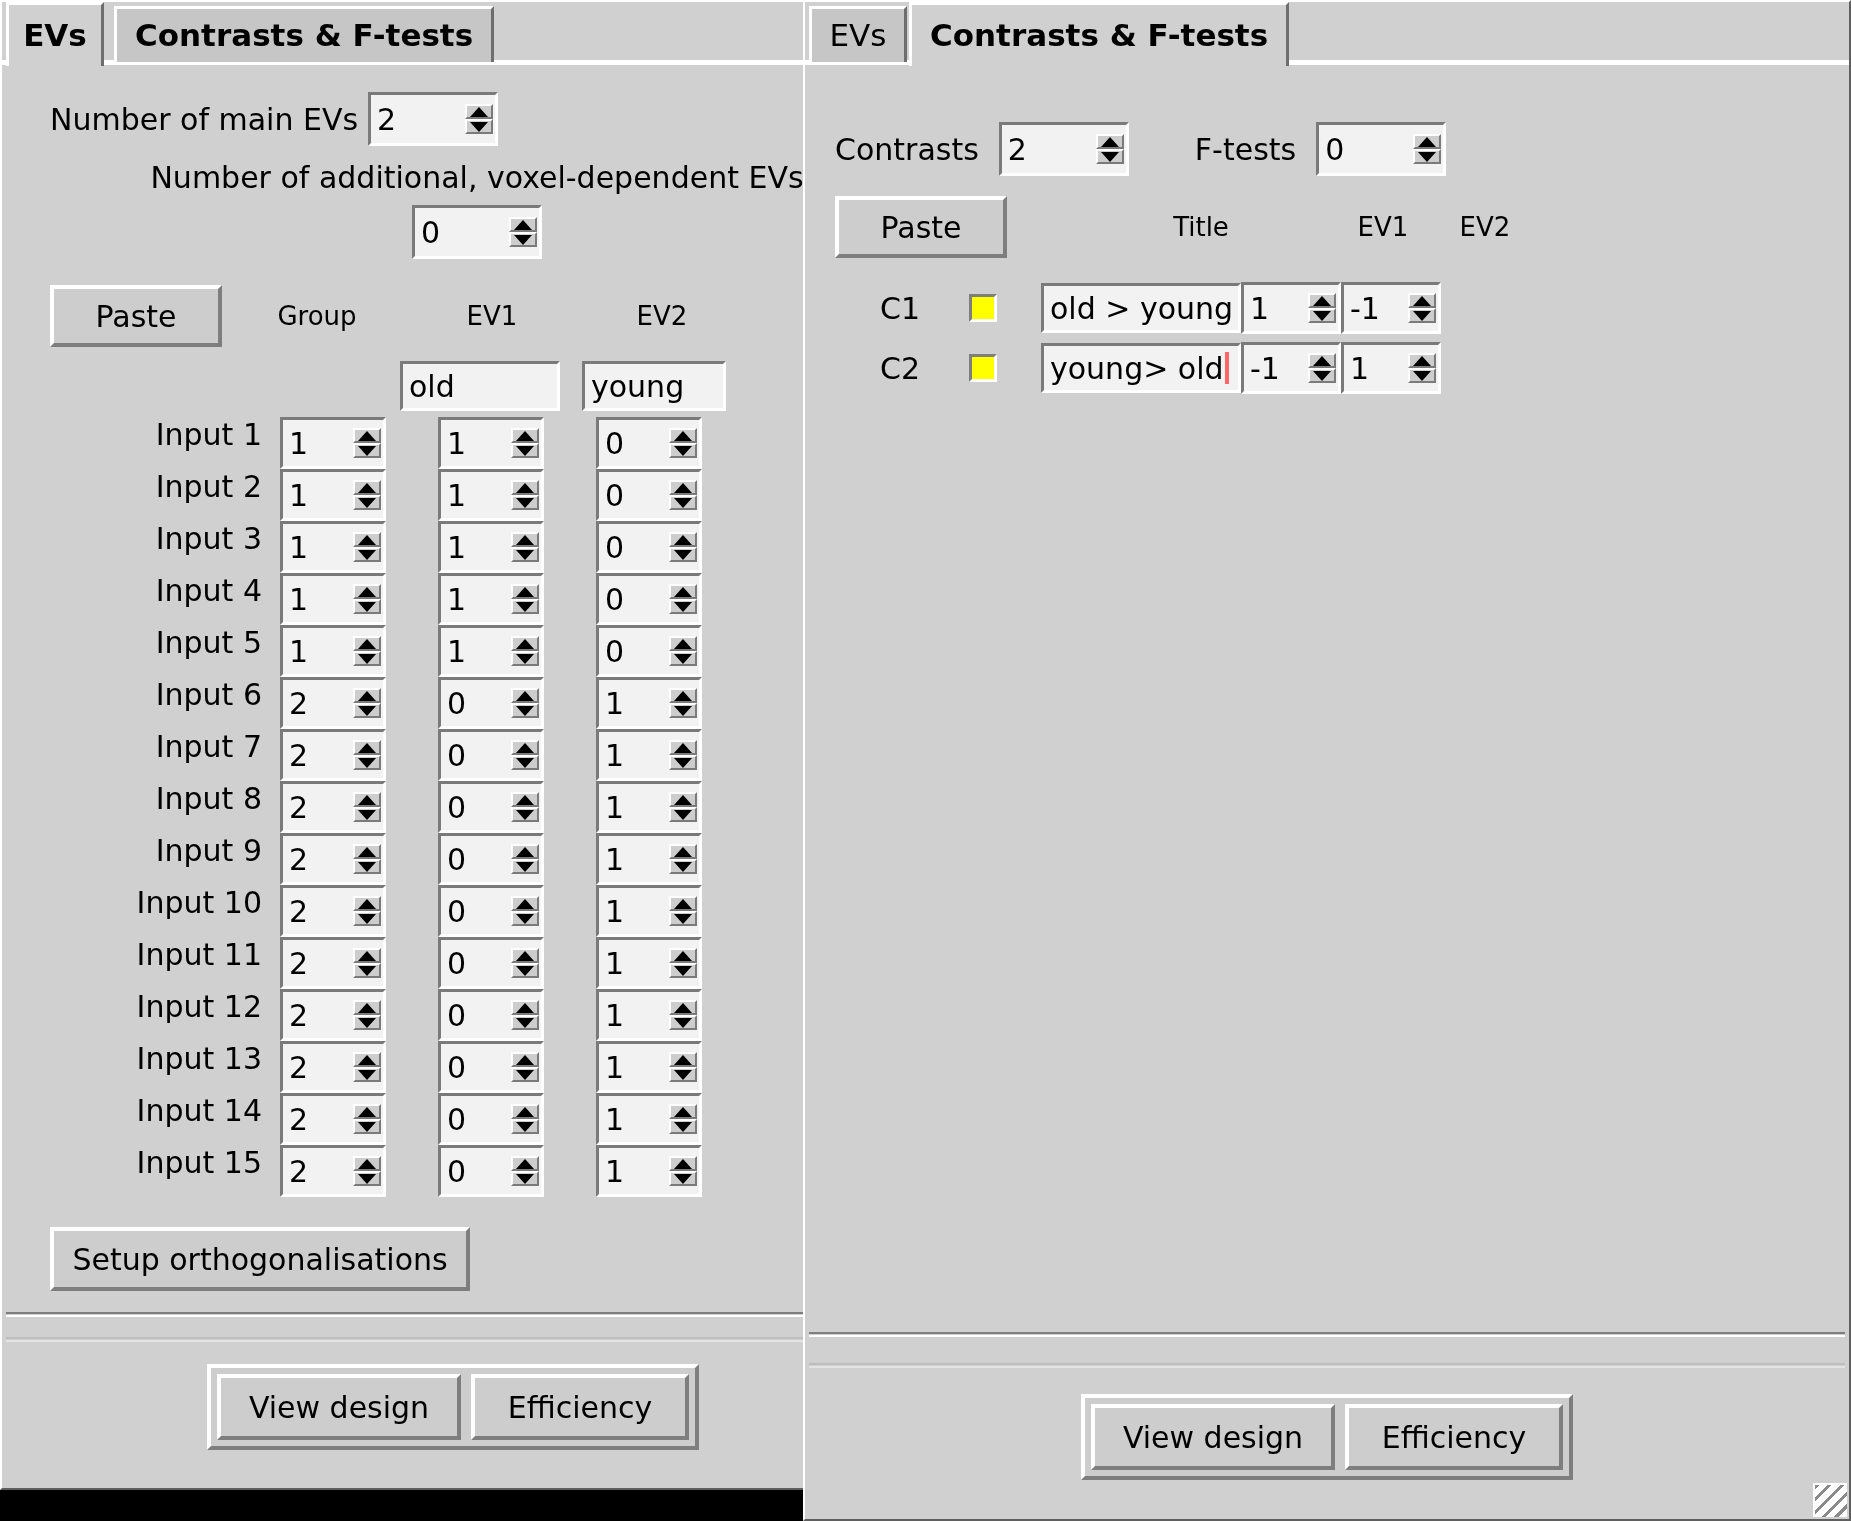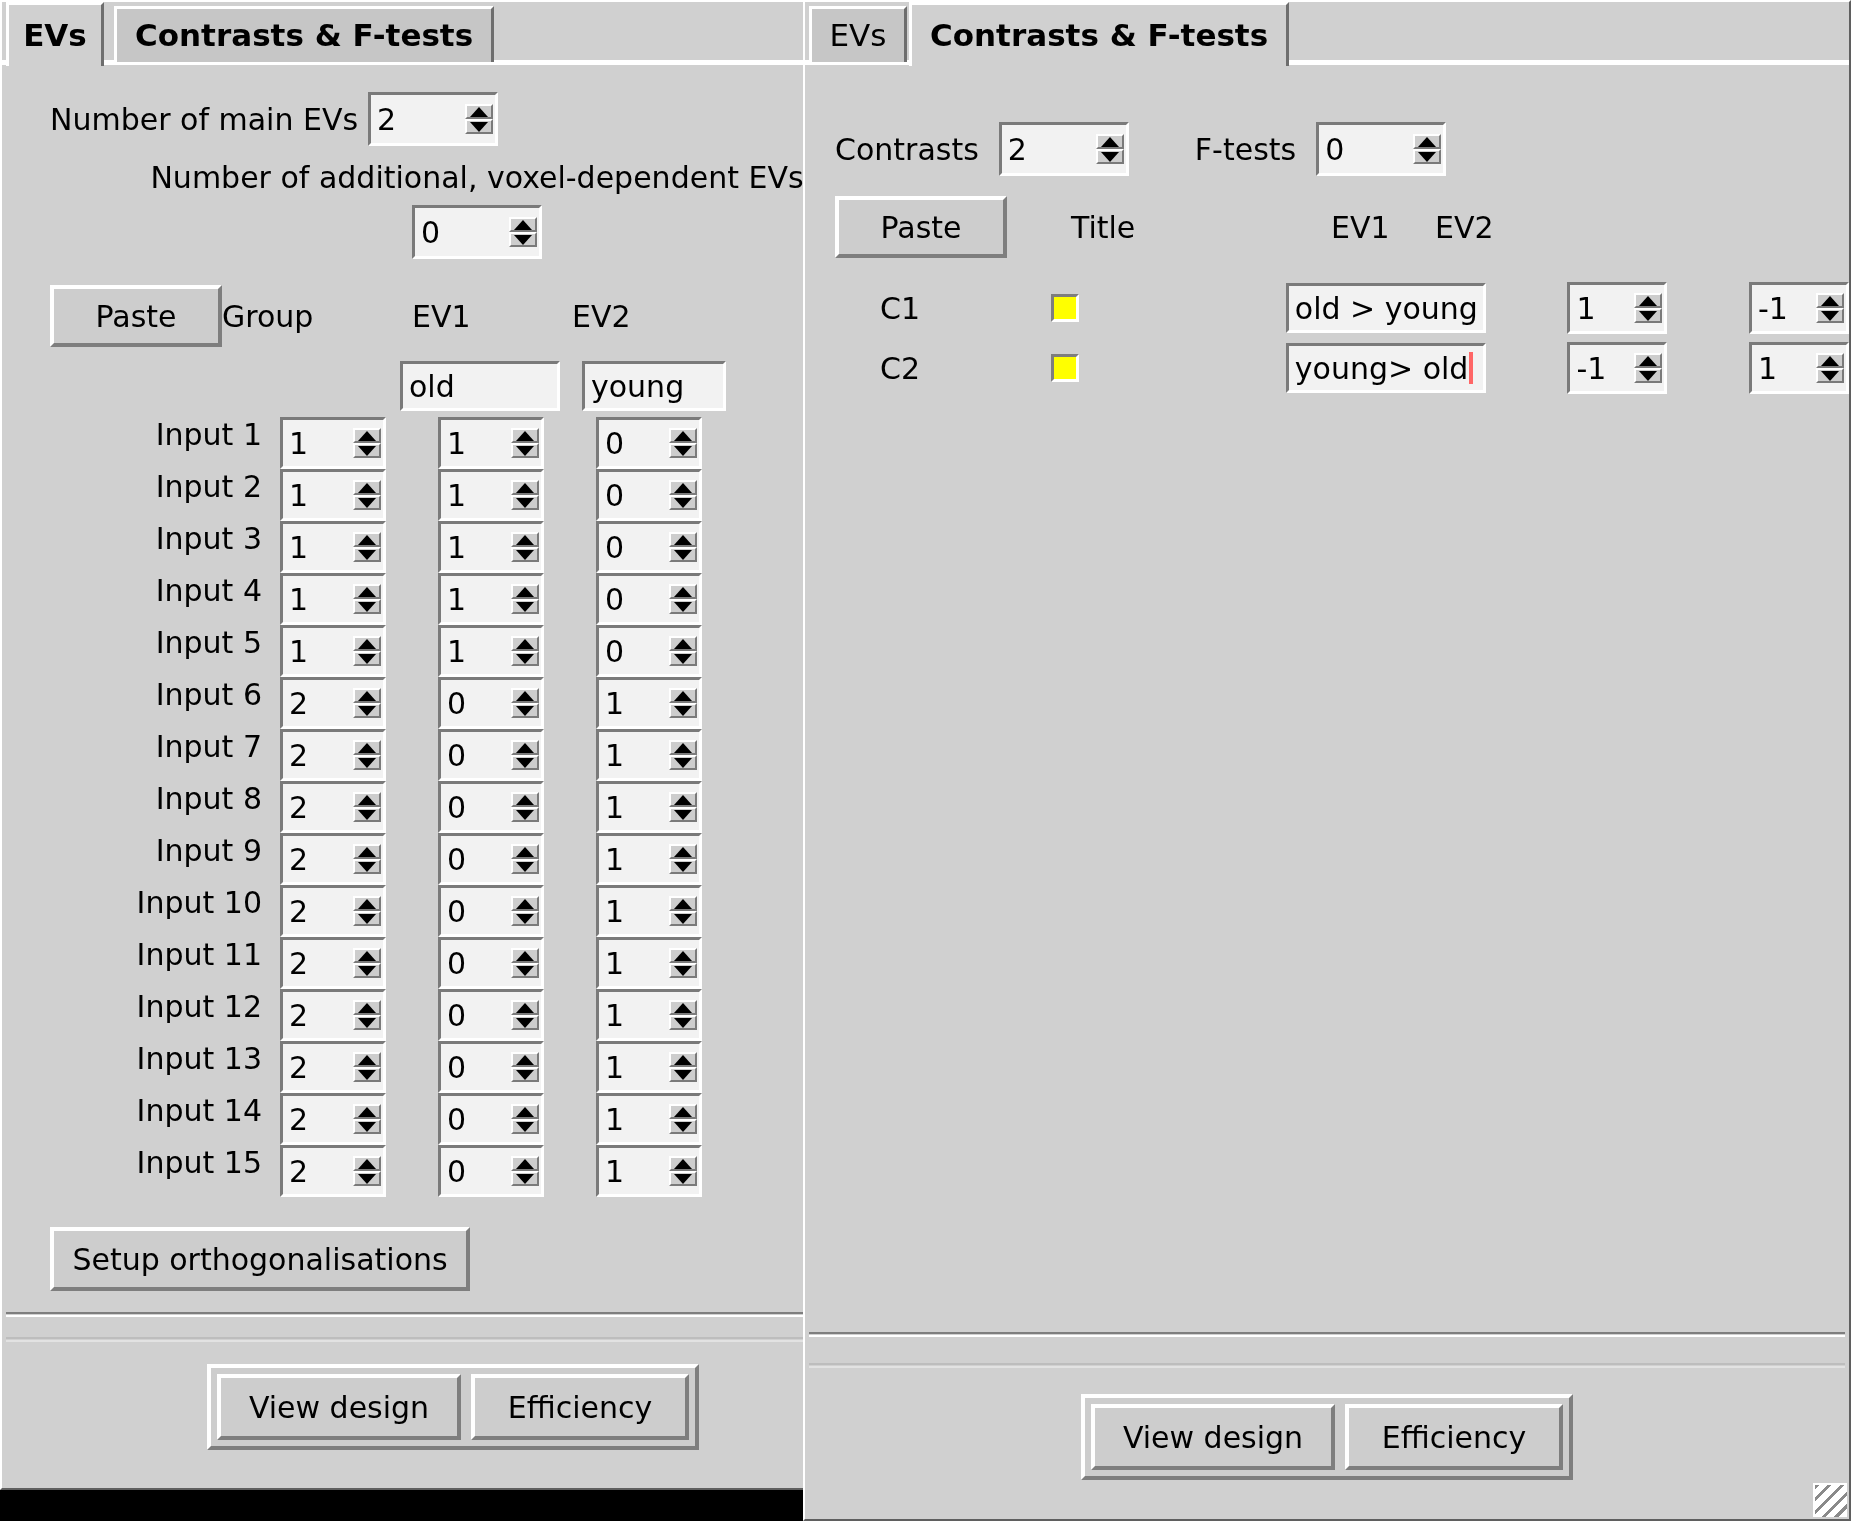--- a/index.html
+++ b/index.html
@@ -169,33 +169,33 @@
         #8a8a8a 0px, #8a8a8a 3px,
         #ffffff 3px, #ffffff 9px);
     border-top: 2px solid #ffffff;
     border-left: 2px solid #ffffff;
   }
 
   
   #evs-body { padding: 8px 0 0 0; position: relative; height: 1300px; }
   .row-numEV { display: flex; align-items: center; gap: 10px; margin: 22px 0 0 48px; }
   .row-numEVadd { display: flex; align-items: center; gap: 10px; margin: 14px 0 0 48px; flex-direction: column; }
-  .ev-hdr-cell { font-size: 30px; }
+  .ev-hdr-cell { text-align: center; font-size: 26px; }
 
   .ev-rows { margin-top: 6px; }
   .ev-row { display: flex; align-items: flex-start; }
   .ev-row .rowlabel { width: 230px; text-align: right; padding-right: 18px; font-size: 30px; }
   .colgap { width: 52px; }
 
   
   #con-body { position: relative; height: 1330px; }
   .con-top { display: flex; align-items: center; gap: 20px; margin: 60px 0 0 30px; }
   .con-grid { margin-top: 24px; }
   .con-hdr { display: flex; align-items: center; }
-  .con-row { display: flex; align-items: center; margin-top: 8px; justify-content: space-between; }
+  .con-row { display: flex; align-items: center; margin-top: 8px; }
   .con-row .clabel { width: 130px; text-align: center; font-size: 30px; }
 
   .bottom-bar { position: absolute; left: 0; right: 0; }
 </style>
 </head>
 <body>
 
 <div class="screen">
 
   <div class="window" id="glm-evs-window">

